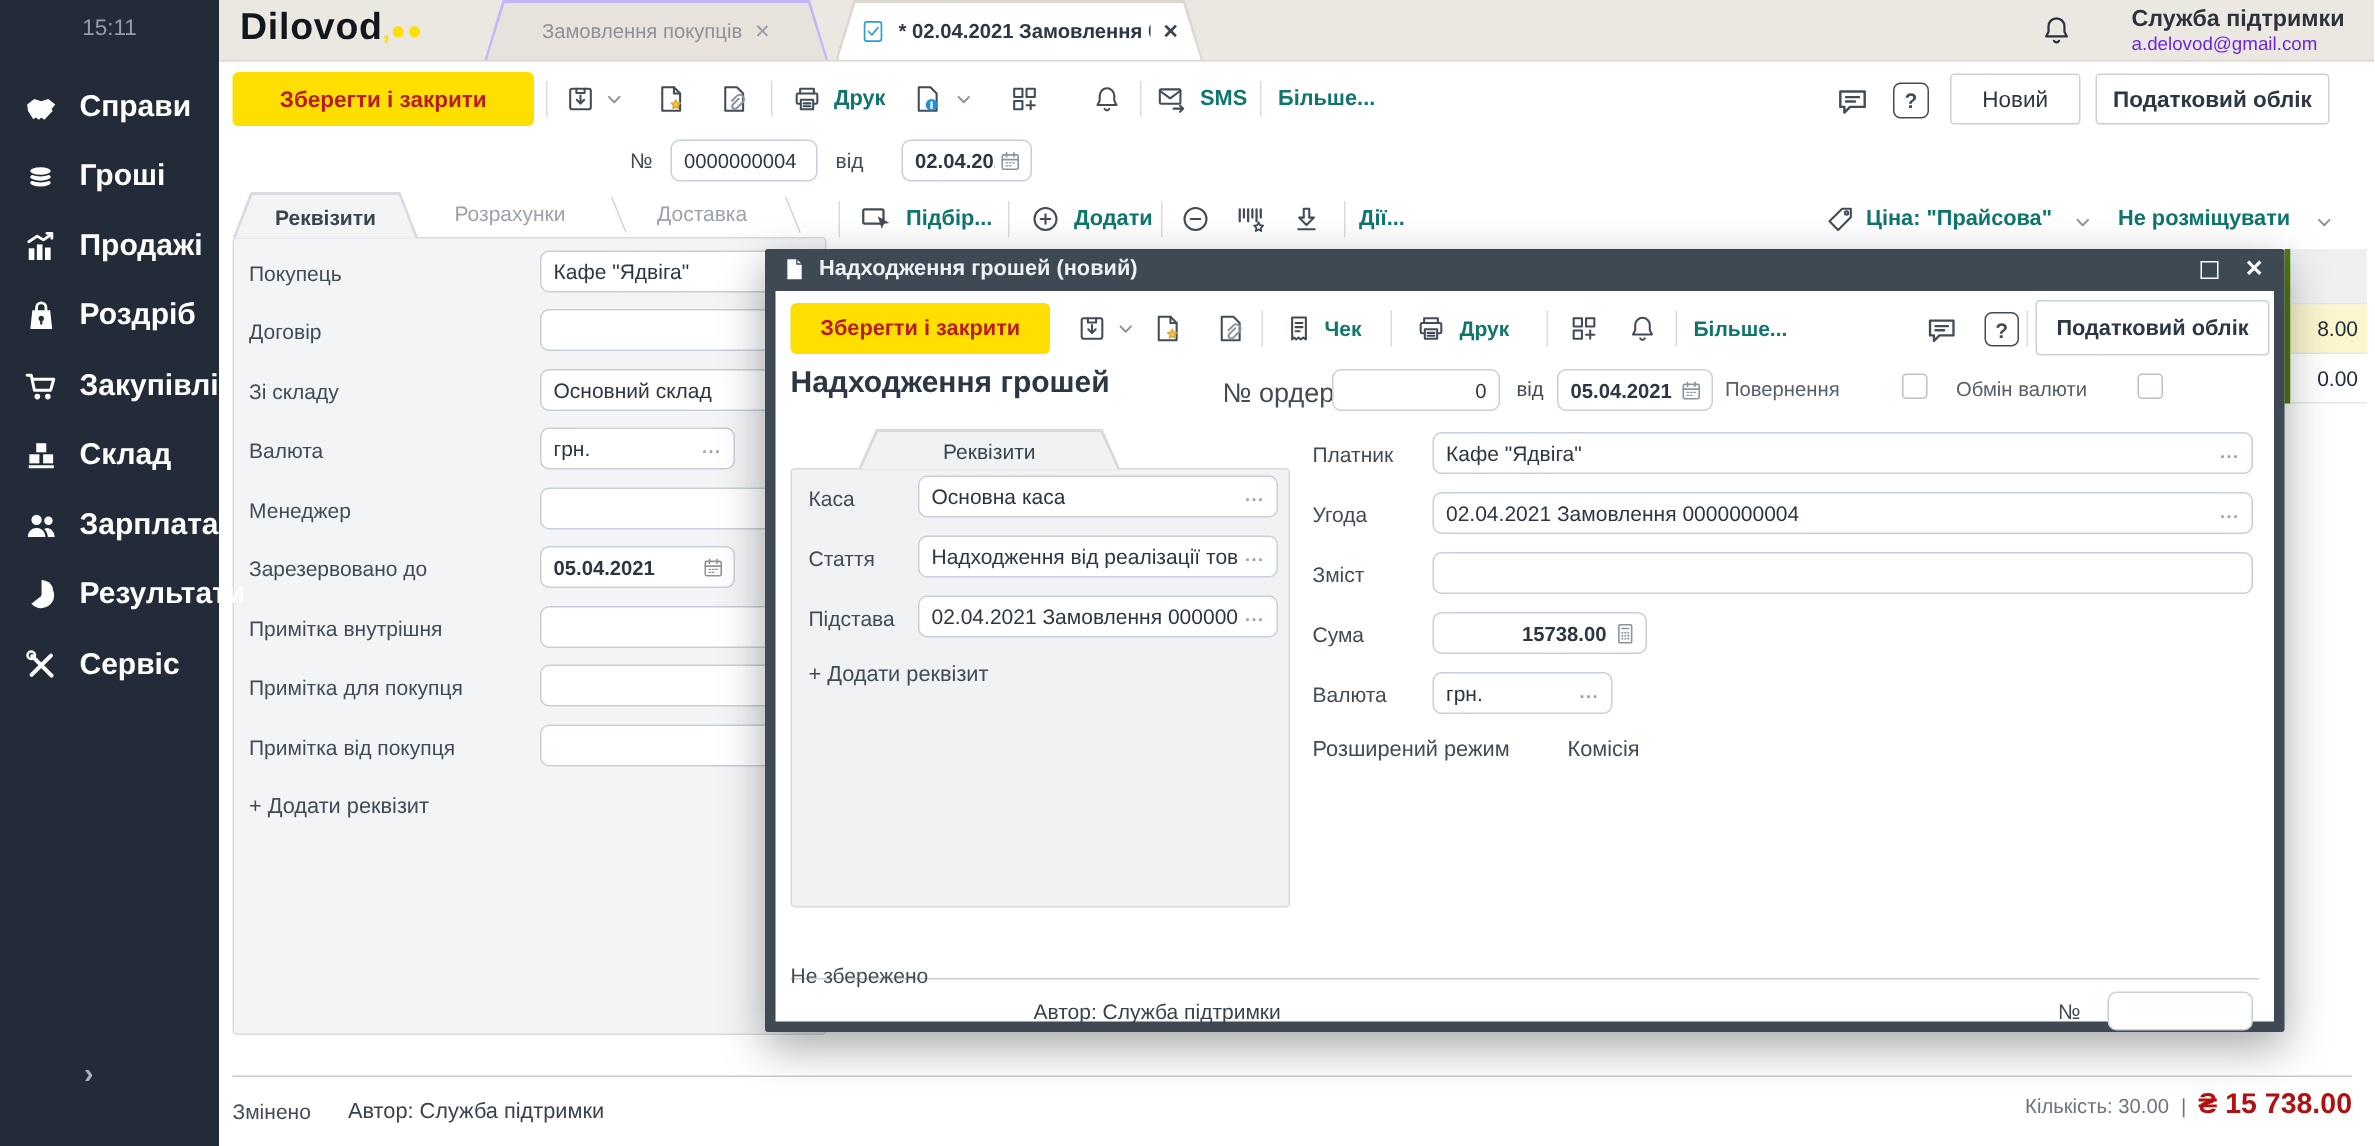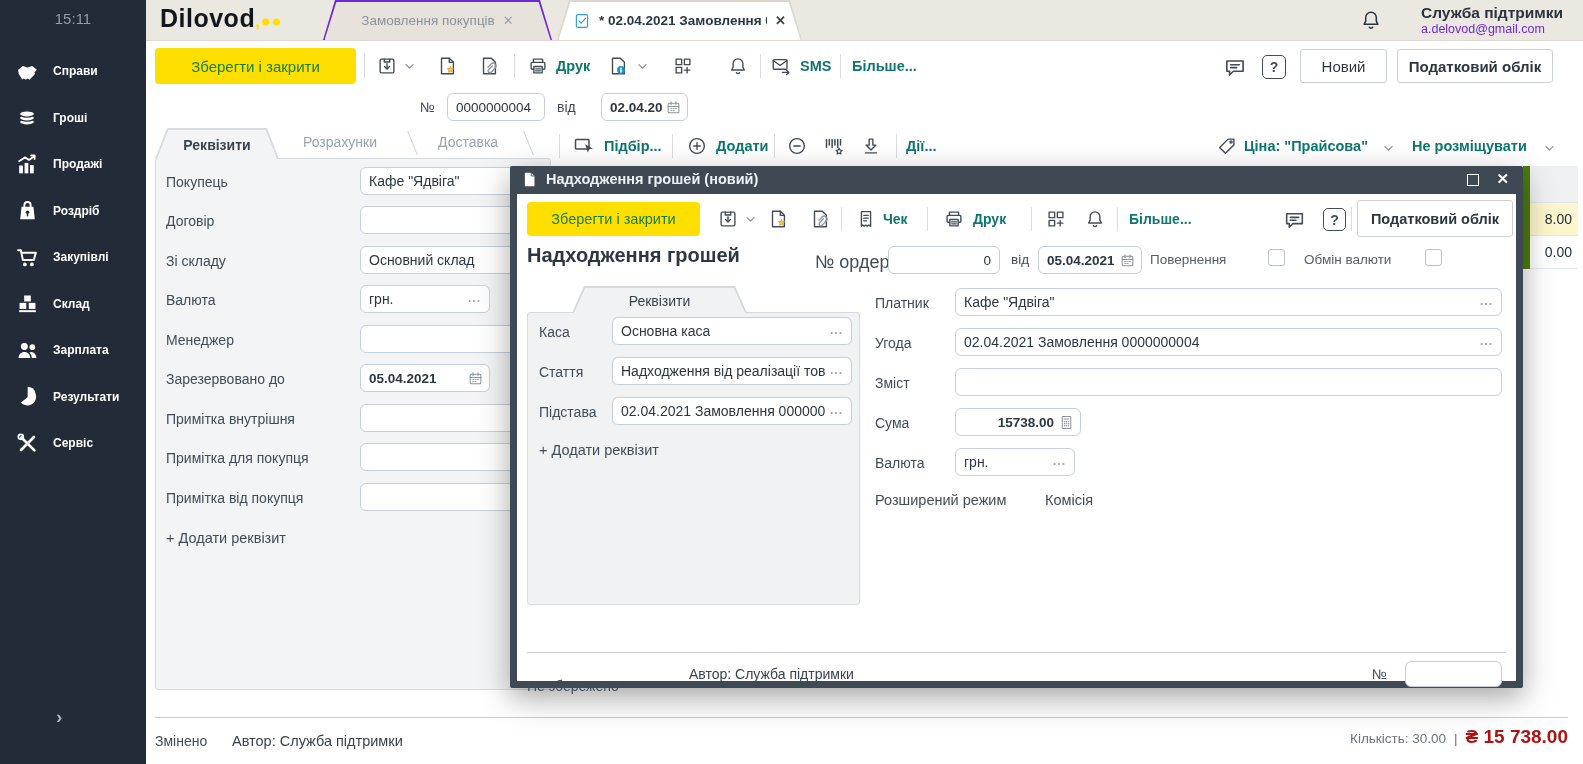--- a/index.html
+++ b/index.html
@@ -6,37 +6,37 @@
   .screen{position:relative;width:1583px;height:764px;overflow:hidden;background:#fff;
           font-family:"Liberation Sans",sans-serif;color:#3a444f}
   .abs{position:absolute}
   .ic{display:block;width:100%;height:100%;fill:none;stroke:currentColor;stroke-width:1.5;stroke-linecap:round;stroke-linejoin:round}
   
   .sidebar{position:absolute;left:0;top:0;width:146px;height:764px;background:#222b37;z-index:10}
   .sb-time{position:absolute;top:10px;left:0;width:146px;text-align:center;color:#939ca7;font-size:15px}
   .sb-list{position:absolute;top:48px;left:0;right:0}
   .sb-item{height:46.5px;display:flex;align-items:center;gap:13px;padding-left:15px;cursor:pointer}
   .sb-item .sic{width:25px;height:25px;flex:none;color:#fff}
-  .sb-item .slab{color:#fff;font-size:12px;font-weight:700;white-space:nowrap}
+  .sb-item .slab{color:#fff;font-size:20px;font-weight:700;white-space:nowrap}
   .sb-collapse{position:absolute;left:56px;top:706px;color:#aab3bd;font-size:19px;font-weight:700;cursor:pointer}
   
   .topbar{position:absolute;left:146px;top:0;width:1437px;height:40px;background:#ebe7e1;border-bottom:1px solid #ddd9d2}
   .logo{position:absolute;left:14px;top:4px;font-size:25px;font-weight:800;color:#12171d;letter-spacing:.5px;cursor:pointer}
   .logo .acc{color:#ffdf00}
   .trap,.trap>i{clip-path:polygon(12px 0,calc(100% - 12px) 0,100% 100%,0 100%)}
   .trap{position:absolute;top:0;height:40px}
   .trap>i{position:absolute;left:1.5px;right:1.5px;top:1.5px;bottom:0;font-style:normal;display:flex;align-items:center;justify-content:center;gap:8px;font-size:13.5px;white-space:nowrap}
   .tclose{color:#9aa1a8;font-size:13px;cursor:pointer}
   .userbox{position:absolute;right:20px;top:4px;text-align:left}
   .userbox .uname{font-size:15.5px;font-weight:700;color:#2b333c}
   .userbox .umail{font-size:12.5px;color:#6d28d9}
   .bell-top{position:absolute;right:200px;top:8px;width:24px;height:24px;color:#2b333c;cursor:pointer}
   
   .ybtn{position:absolute;background:#ffdf00;border-radius:4px;display:flex;align-items:center;justify-content:center;
-        font-weight:400;color:#15803d;cursor:pointer;font-size:15px}
+        font-weight:700;color:#b91c1c;cursor:pointer;font-size:15px}
   .btn{position:absolute;background:#fff;border:1px solid #ccd1d5;border-radius:3px;display:flex;align-items:center;justify-content:center;
        font-size:15px;color:#2c3743;cursor:pointer;box-sizing:border-box}
   .tbi{position:absolute;width:22px;height:22px;color:#424c57;cursor:pointer}
   .tbi.sm{width:13px;height:13px;color:#8a929b}
   .tbl{position:absolute;font-size:14.5px;font-weight:600;color:#0f766e;cursor:pointer;white-space:nowrap}
   .vdiv{position:absolute;width:1px;height:24px;background:#d9dcdf}
   .lnk{color:#2da4dc;cursor:pointer}
   .glab{color:#6b747e}
   .help-btn{position:absolute;width:24px;height:24px;border:1.6px solid #424c57;border-radius:5px;display:flex;align-items:center;
             justify-content:center;font-size:14px;font-weight:700;color:#424c57;cursor:pointer;box-sizing:border-box}
@@ -57,21 +57,21 @@
   .modal{position:absolute;left:510px;top:166px;width:1013px;height:522px;background:#3e4954;z-index:50;border-radius:2px;
          box-shadow:0 10px 30px rgba(0,0,0,.35)}
   .mtitle{position:absolute;left:0;top:0;right:0;height:28px}
   .mtitle .mt-ic{position:absolute;left:11px;top:5px;width:17px;height:17px}
   .mtitle .mt-tx{position:absolute;left:36px;top:5px;font-size:14.5px;font-weight:600;color:#eef2f5;white-space:nowrap}
   .mctl{position:absolute;top:6px;color:#fff;cursor:pointer}
   .minner{position:absolute;left:7px;top:28px;width:999px;height:487px;background:#fff}
   .mhead{position:absolute;left:10px;top:50px;font-size:20px;font-weight:700;color:#2c3743;white-space:nowrap}
   
   .statline{position:absolute;left:155px;top:717px;width:1413px;height:1px;background:#c8cbcf}
-  .strip{position:absolute;left:1523px;top:166px;width:55px;z-index:5;border-left:7px solid #4d7c0f;box-sizing:border-box}
+  .strip{position:absolute;left:1523px;top:166px;width:55px;z-index:5;border-left:4px solid #4d7c0f;box-sizing:border-box}
   .strow{width:100%;box-sizing:border-box;border-bottom:1px solid #e4e7ea;font-size:14px;color:#1e2b3b;
          display:flex;align-items:center;justify-content:flex-end;padding-right:6px;overflow:hidden}
 </style>
 </head>
 <body>
 
 <svg width="0" height="0" style="position:absolute">
 <defs>
 <symbol id="i-save" viewBox="0 0 24 24">
         <rect x="4.5" y="4.5" width="15" height="15" rx="1.5"></rect>
@@ -307,21 +307,21 @@
             </svg>
           </span>
         <span class="slab">Сервіс</span>
         </div>
     </div>
     <div class="sb-collapse">›</div>
   </aside>
 
   <div class="topbar">
     <div class="logo"><span>Dilovod</span><span class="acc" style="font-size:17px">,●●</span></div>
-    <div class="trap" style="left:177px;width:229px;background:#6d28d9">
+    <div class="trap" style="left:177px;width:229px;background:#c4b5fd">
       <i style="background:#e7e3dc;color:#8c9299">
         <span>Замовлення покупців</span>
         <span class="tclose">✕</span>
       </i>
     </div>
     <div class="trap" style="left:411px;width:245px;background:#dcd8d1">
       <i style="background:#fff;color:#2b3744;font-weight:600">
         <span style="width:18px;height:18px;flex:none">
             <svg class="ic">
               <use href="#i-doccheck"></use>
@@ -667,38 +667,38 @@
       <span class="flab" style="left:358px;top:141px">Угода</span>
       <div class="inp" style="left:438px;top:134px;width:547px;font-size:14px">
         <span class="val">02.04.2021 Замовлення 0000000004</span>
           <span class="dots">...</span>
         </div>
       <span class="flab" style="left:358px;top:181px">Зміст</span>
       <div class="inp" style="left:438px;top:174px;width:547px">
           <span class="val"></span>
         </div>
       <span class="flab" style="left:358px;top:221px">Сума</span>
-      <div class="inp num" style="left:438px;top:214px;width:126px;padding-right:26px">
+      <div class="inp num" style="left:438px;top:214px;width:143px;padding-right:26px">
         <span class="val" style="font-weight:600">15738.00</span>
         <span class="rico">
             <svg class="ic">
               <use href="#i-calc"></use>
             </svg>
           </span>
         </div>
       <span class="flab" style="left:358px;top:261px">Валюта</span>
       <div class="inp" style="left:438px;top:254px;width:120px;font-size:14px">
         <span class="val">грн.</span>
           <span class="dots">...</span>
         </div>
       <span class="flab lnk" style="left:358px;top:298px;font-size:14.5px">Розширений режим</span>
       <span class="flab lnk" style="left:528px;top:298px;font-size:14.5px">Комісія</span>
 
       <div class="abs" style="left:10px;top:458px;width:979px;height:1px;background:#c9ccd0"></div>
-      <span class="flab lnk" style="left:10px;top:484px">Не збережено</span>
+      <span class="flab lnk" style="left:10px;top:448px">Не збережено</span>
       <span class="flab" style="left:172px;top:472px;color:#39434e">Автор: Служба підтримки</span>
       <span class="flab glab" style="left:855px;top:472px">№</span>
       <div class="inp" style="left:888px;top:467px;width:97px;height:26px">
           <span class="val"></span>
         </div>
     </div>
   </div>
 
 </div>
 

